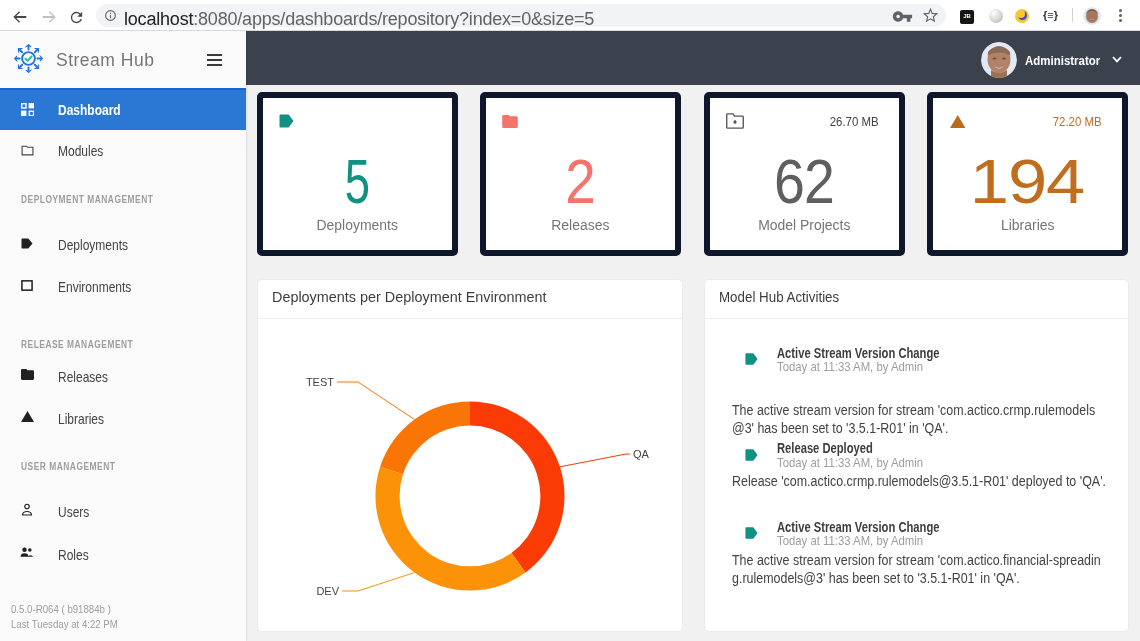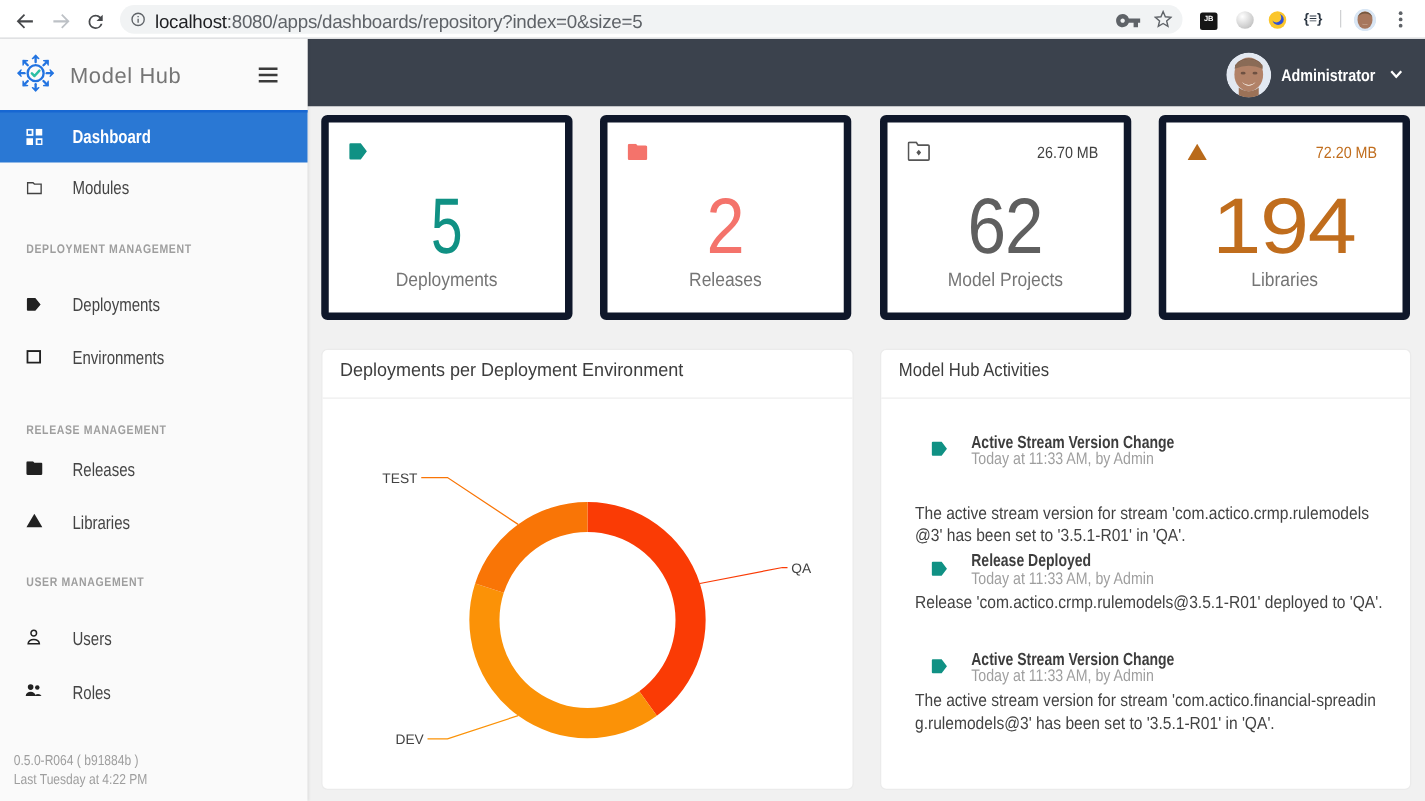--- a/index.html
+++ b/index.html
@@ -3,21 +3,21 @@
 <meta charset="utf-8">
 <style>
 * { margin:0; padding:0; box-sizing:border-box; }
 html,body { width:1140px; height:641px; overflow:hidden; }
 body { font-family:"Liberation Sans", sans-serif; position:relative; background:#f1f1f1; }
 .abs { position:absolute; }
 .sx { display:inline-block; transform-origin:0 50%; white-space:nowrap; }
 
 #chrome { position:absolute; left:0; top:0; width:1140px; height:31px; background:#ffffff; border-bottom:1px solid #d8d9dc; z-index:10; }
 #pill { position:absolute; left:96px; top:4px; width:850px; height:23px; background:#f1f3f4; border-radius:12px; }
-#url { position:absolute; left:124px; top:9px; font-size:15px; color:#202124; letter-spacing:-0.2px; white-space:nowrap; }
+#url { position:absolute; left:124px; top:9px; font-size:18px; color:#202124; letter-spacing:-0.2px; white-space:nowrap; }
 #url .g { color:#5f6368; }
 
 #sidebar { position:absolute; left:0; top:31px; width:246px; height:610px; background:#fafafa; box-shadow:1px 0 2px rgba(0,0,0,0.08); z-index:5; }
 .navtext { position:absolute; left:58px; font-size:15px; color:#444444; letter-spacing:0; white-space:nowrap; }
 .navtext .sx { transform:scaleX(0.8); }
 .navhead { position:absolute; left:21px; font-size:10px; font-weight:bold; color:#9e9e9e; letter-spacing:0.6px; white-space:nowrap; }
 .navhead .sx { transform:scaleX(0.84); }
 #dashrow { position:absolute; left:0; top:56.5px; width:246px; height:42px; background:#2a78d4; border-top:2px solid #1767d2; }
 
 #header { position:absolute; left:246px; top:31px; width:894px; height:54px; background:#3b424d; }
@@ -97,21 +97,21 @@
       <use href="#arr" transform="rotate(45 16.5 16.5)"></use>
       <use href="#arr" transform="rotate(90 16.5 16.5)"></use>
       <use href="#arr" transform="rotate(135 16.5 16.5)"></use>
       <use href="#arr" transform="rotate(180 16.5 16.5)"></use>
       <use href="#arr" transform="rotate(225 16.5 16.5)"></use>
       <use href="#arr" transform="rotate(270 16.5 16.5)"></use>
       <use href="#arr" transform="rotate(315 16.5 16.5)"></use>
     </g>
     <path d="M13.5 16.7 l2.1 2.1 l3.9-4.3" stroke="#2bbfa4" stroke-width="2" fill="none" stroke-linecap="round" stroke-linejoin="round"></path>
   </svg>
-  <div class="abs" style="left:56px;top:19px;font-size:17.5px;color:#757575;letter-spacing:0.5px;">Model Hub</div>
+  <div class="abs" style="left:56px;top:19px;font-size:17.5px;color:#757575;letter-spacing:0.5px;">Stream Hub</div>
   <div class="abs" style="left:207px;top:23px;width:15px;height:2.2px;background:#3a3a3a;box-shadow:0 5px 0 #3a3a3a, 0 10px 0 #3a3a3a;"></div>
 
   <div id="dashrow"></div>
 
   <svg class="abs" style="left:21px;top:72px" width="13" height="13" viewBox="0 0 13 13">
       <rect x="0.7" y="0.7" width="4.3" height="4.3" fill="none" stroke="#fff" stroke-width="1.4"></rect>
       <rect x="7.6" y="0" width="5.4" height="5.4" fill="#fff"></rect>
       <rect x="0" y="7.6" width="5.4" height="5.4" fill="#fff"></rect>
       <rect x="8.3" y="8.3" width="4.3" height="4.3" fill="none" stroke="#fff" stroke-width="1.4"></rect>
     </svg>

